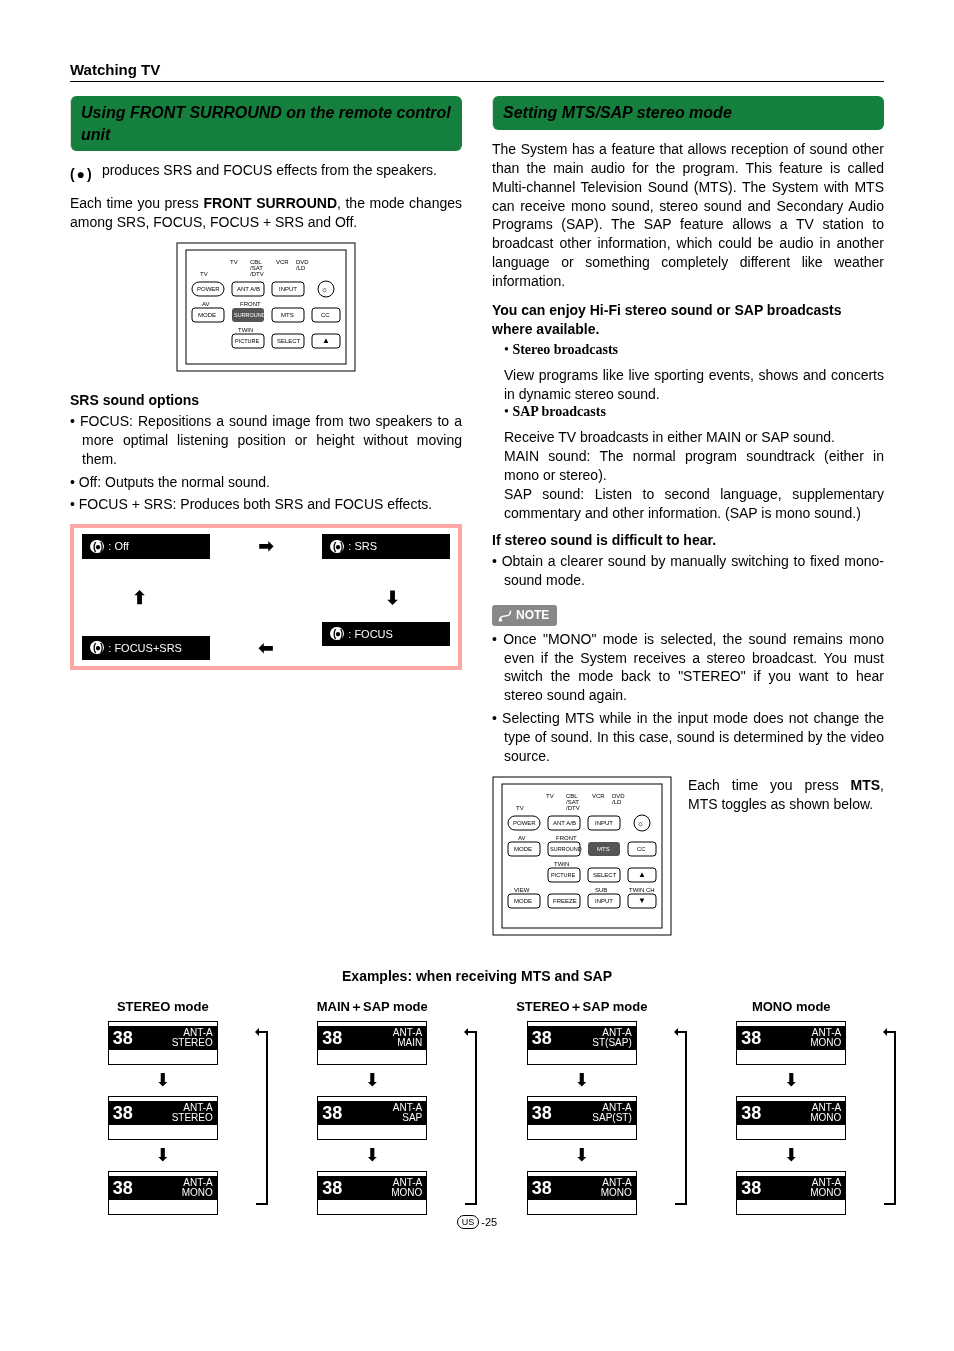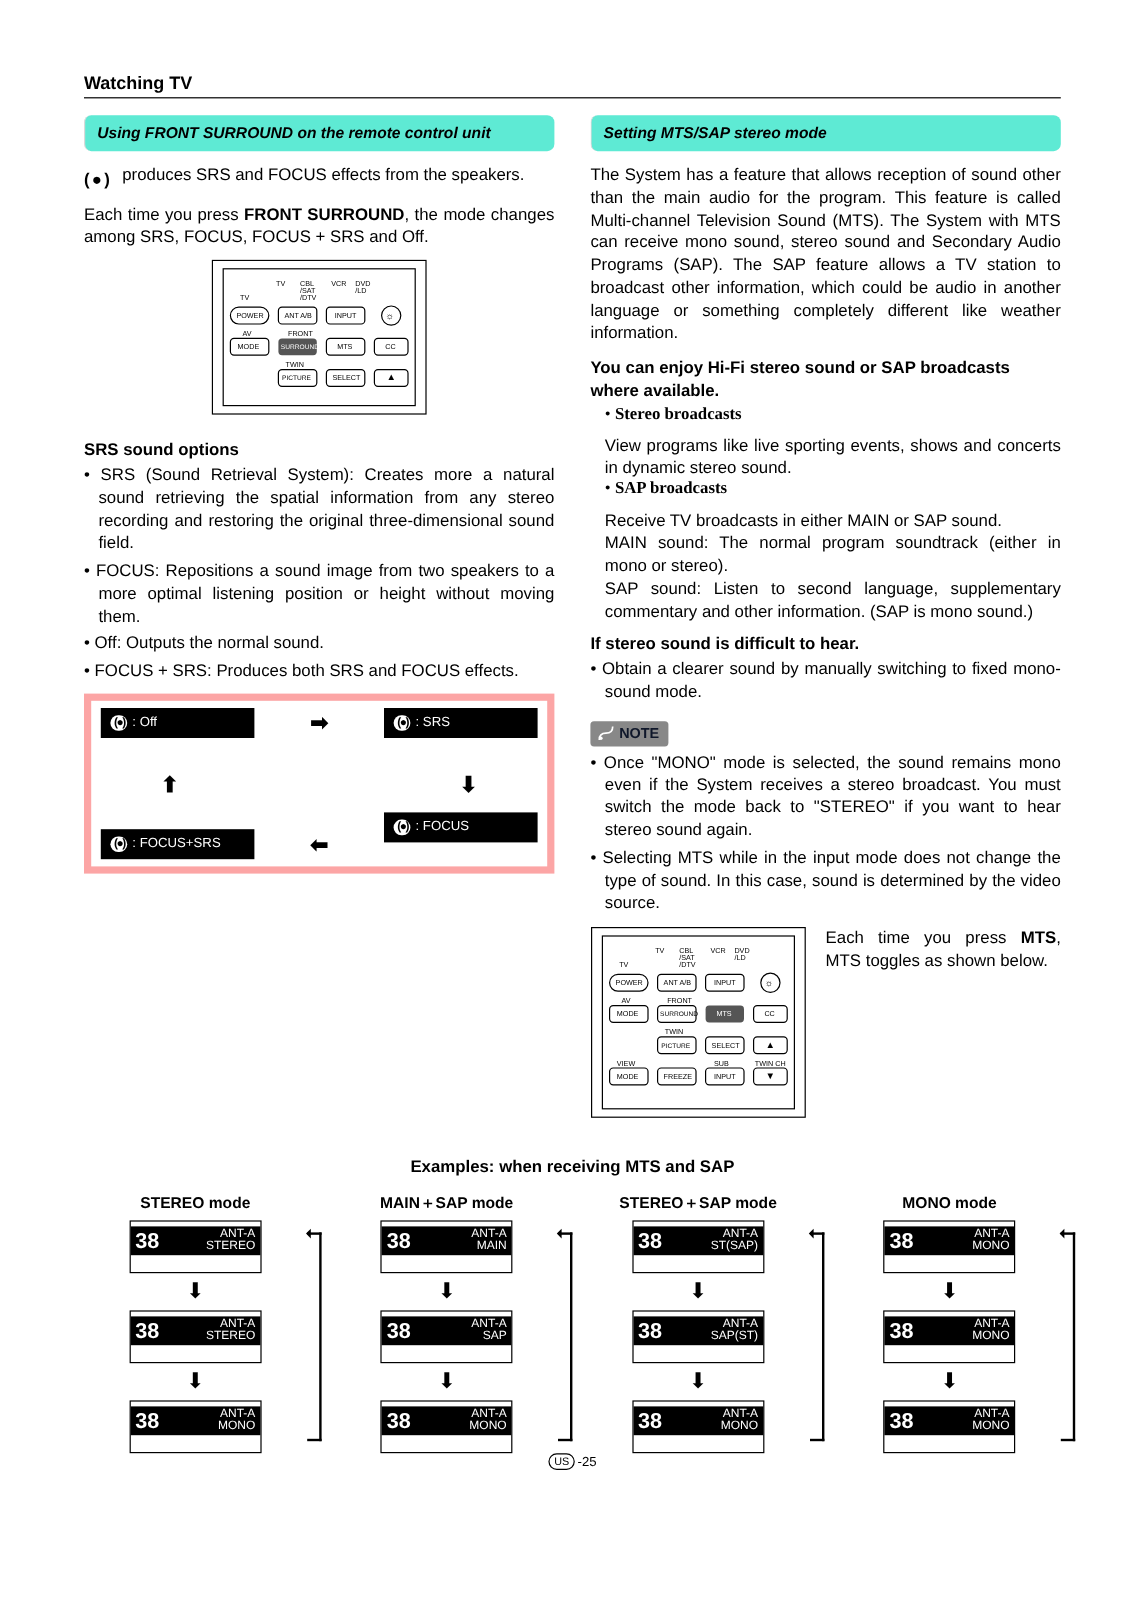--- a/index.html
+++ b/index.html
@@ -22,24 +22,24 @@
     border: none;
     border-top: 1px solid #000;
     margin: 0 0 14px 0;
   }
   .cols {
     display: flex;
     gap: 30px;
   }
   .col { flex: 1; }
   .section-bar {
-    background: #5eead4;
+    background: #15803d;
     border-left: 1px solid #d9d9d9;
     padding: 6px 10px 6px 10px;
-    font-size: 13px;
+    font-size: 16px;
     font-weight: bold;
     font-style: italic;
     margin-bottom: 10px;
     border-radius: 6px;
   }
   p { margin: 0 0 10px 0; text-align: justify; }
   .bold { font-weight: bold; }
   .subhead { font-weight: bold; font-size: 14px; margin: 8px 0 2px 0; }
   ul.bullet {
     list-style: none;
@@ -64,36 +64,36 @@
     text-indent: -12px;
     text-align: justify;
     margin-bottom: 2px;
   }
   ul.sub > li::before { content: "• "; }
   .sub-body { padding-left: 12px; text-align: justify; }
   .note-badge {
     display: inline-flex;
     align-items: center;
     background: #888;
-    color: #0f172a;
+    color: #ffffff;
     font-weight: bold;
     font-size: 12px;
     padding: 2px 8px 2px 6px;
     border-radius: 3px;
     gap: 4px;
     margin: 6px 0 4px 0;
   }
   .note-badge svg { width: 14px; height: 14px; }
   .remote-box {
     width: 180px;
     margin: 10px auto 14px auto;
   }
   .remote-box svg { width: 100%; height: auto; }
   .srs-flow {
-    border: 6px solid #fca5a5;
+    border: 4px solid #fca5a5;
     padding: 14px 10px 14px 10px;
     position: relative;
     height: 110px;
     margin-bottom: 10px;
   }
   .srs-node {
     position: absolute;
     background: #000;
     color: #fff;
     font-size: 11px;
@@ -285,21 +285,20 @@
         <text x="59" y="101" font-size="5.5">PICTURE</text>
         <rect x="96" y="92" width="32" height="14" rx="3" fill="none" stroke="#000"></rect>
         <text x="101" y="101" font-size="6">SELECT</text>
         <rect x="136" y="92" width="28" height="14" rx="3" fill="none" stroke="#000"></rect>
         <text x="146" y="101" font-size="8">▲</text>
       </svg>
     </div>
 
     <div class="subhead">SRS sound options</div>
     <ul class="bullet">
-      <li>SRS (Sound Retrieval System): Creates more a natural sound retrieving the spatial information from any stereo recording and restoring the original three-dimensional sound field.</li>
       <li>FOCUS: Repositions a sound image from two speakers to a more optimal listening position or height without moving them.</li>
       <li>Off: Outputs the normal sound.</li>
       <li>FOCUS + SRS: Produces both SRS and FOCUS effects.</li>
     </ul>
 
     <div class="srs-flow">
       <div class="srs-node" style="top:6px; left:8px;">
         <span class="sym"></span>
         <span>: Off</span>
       </div>

